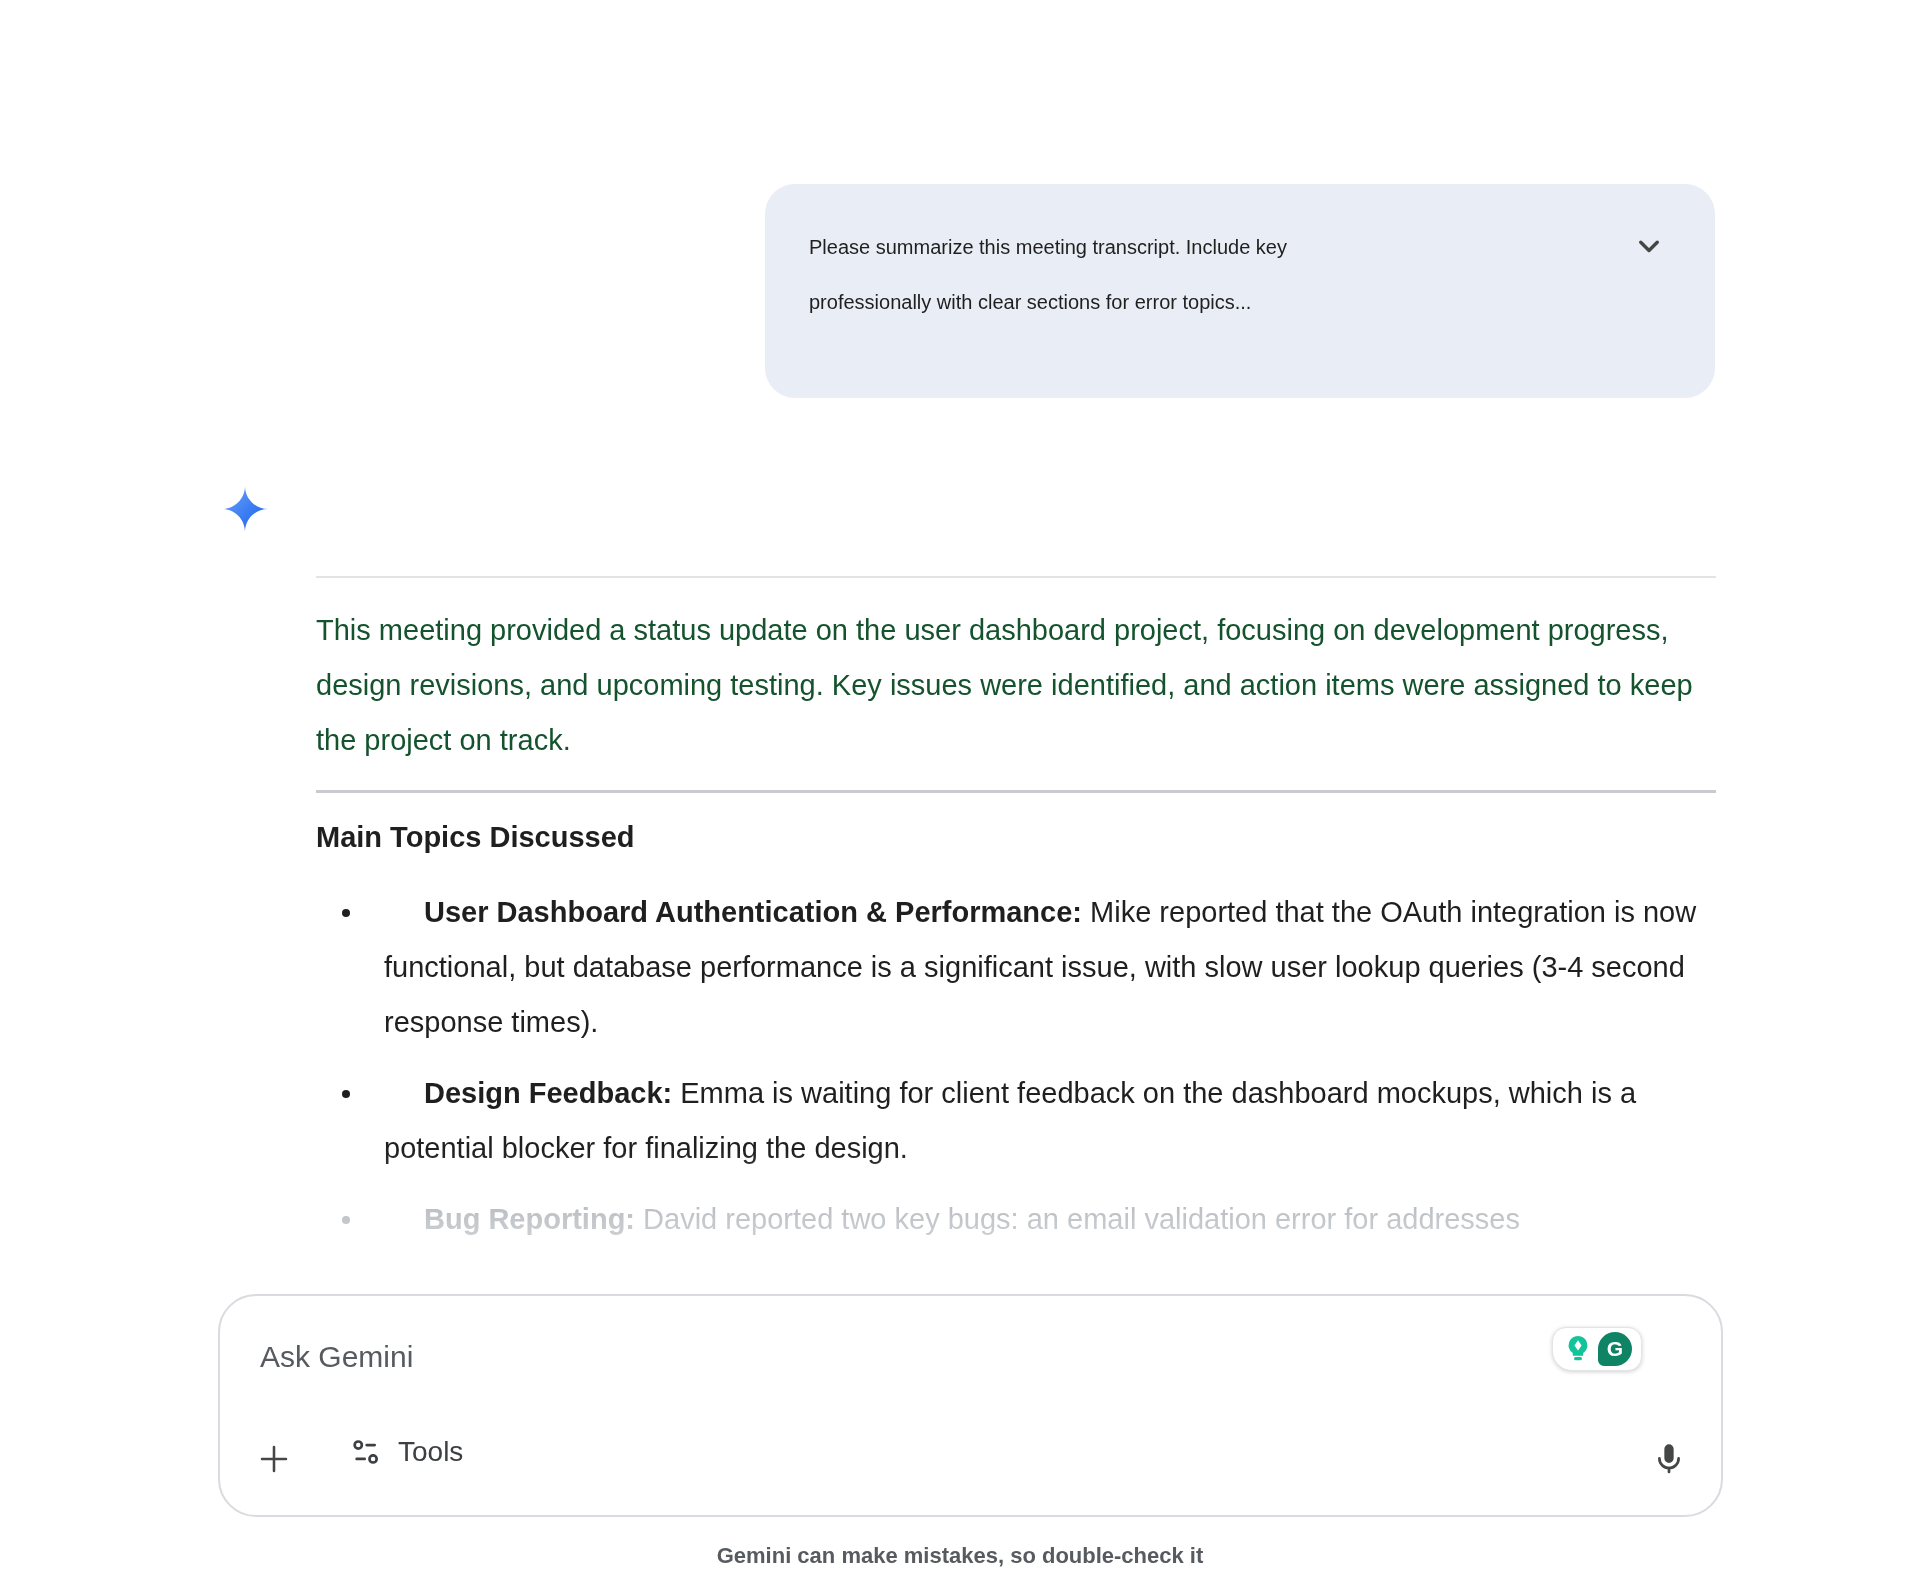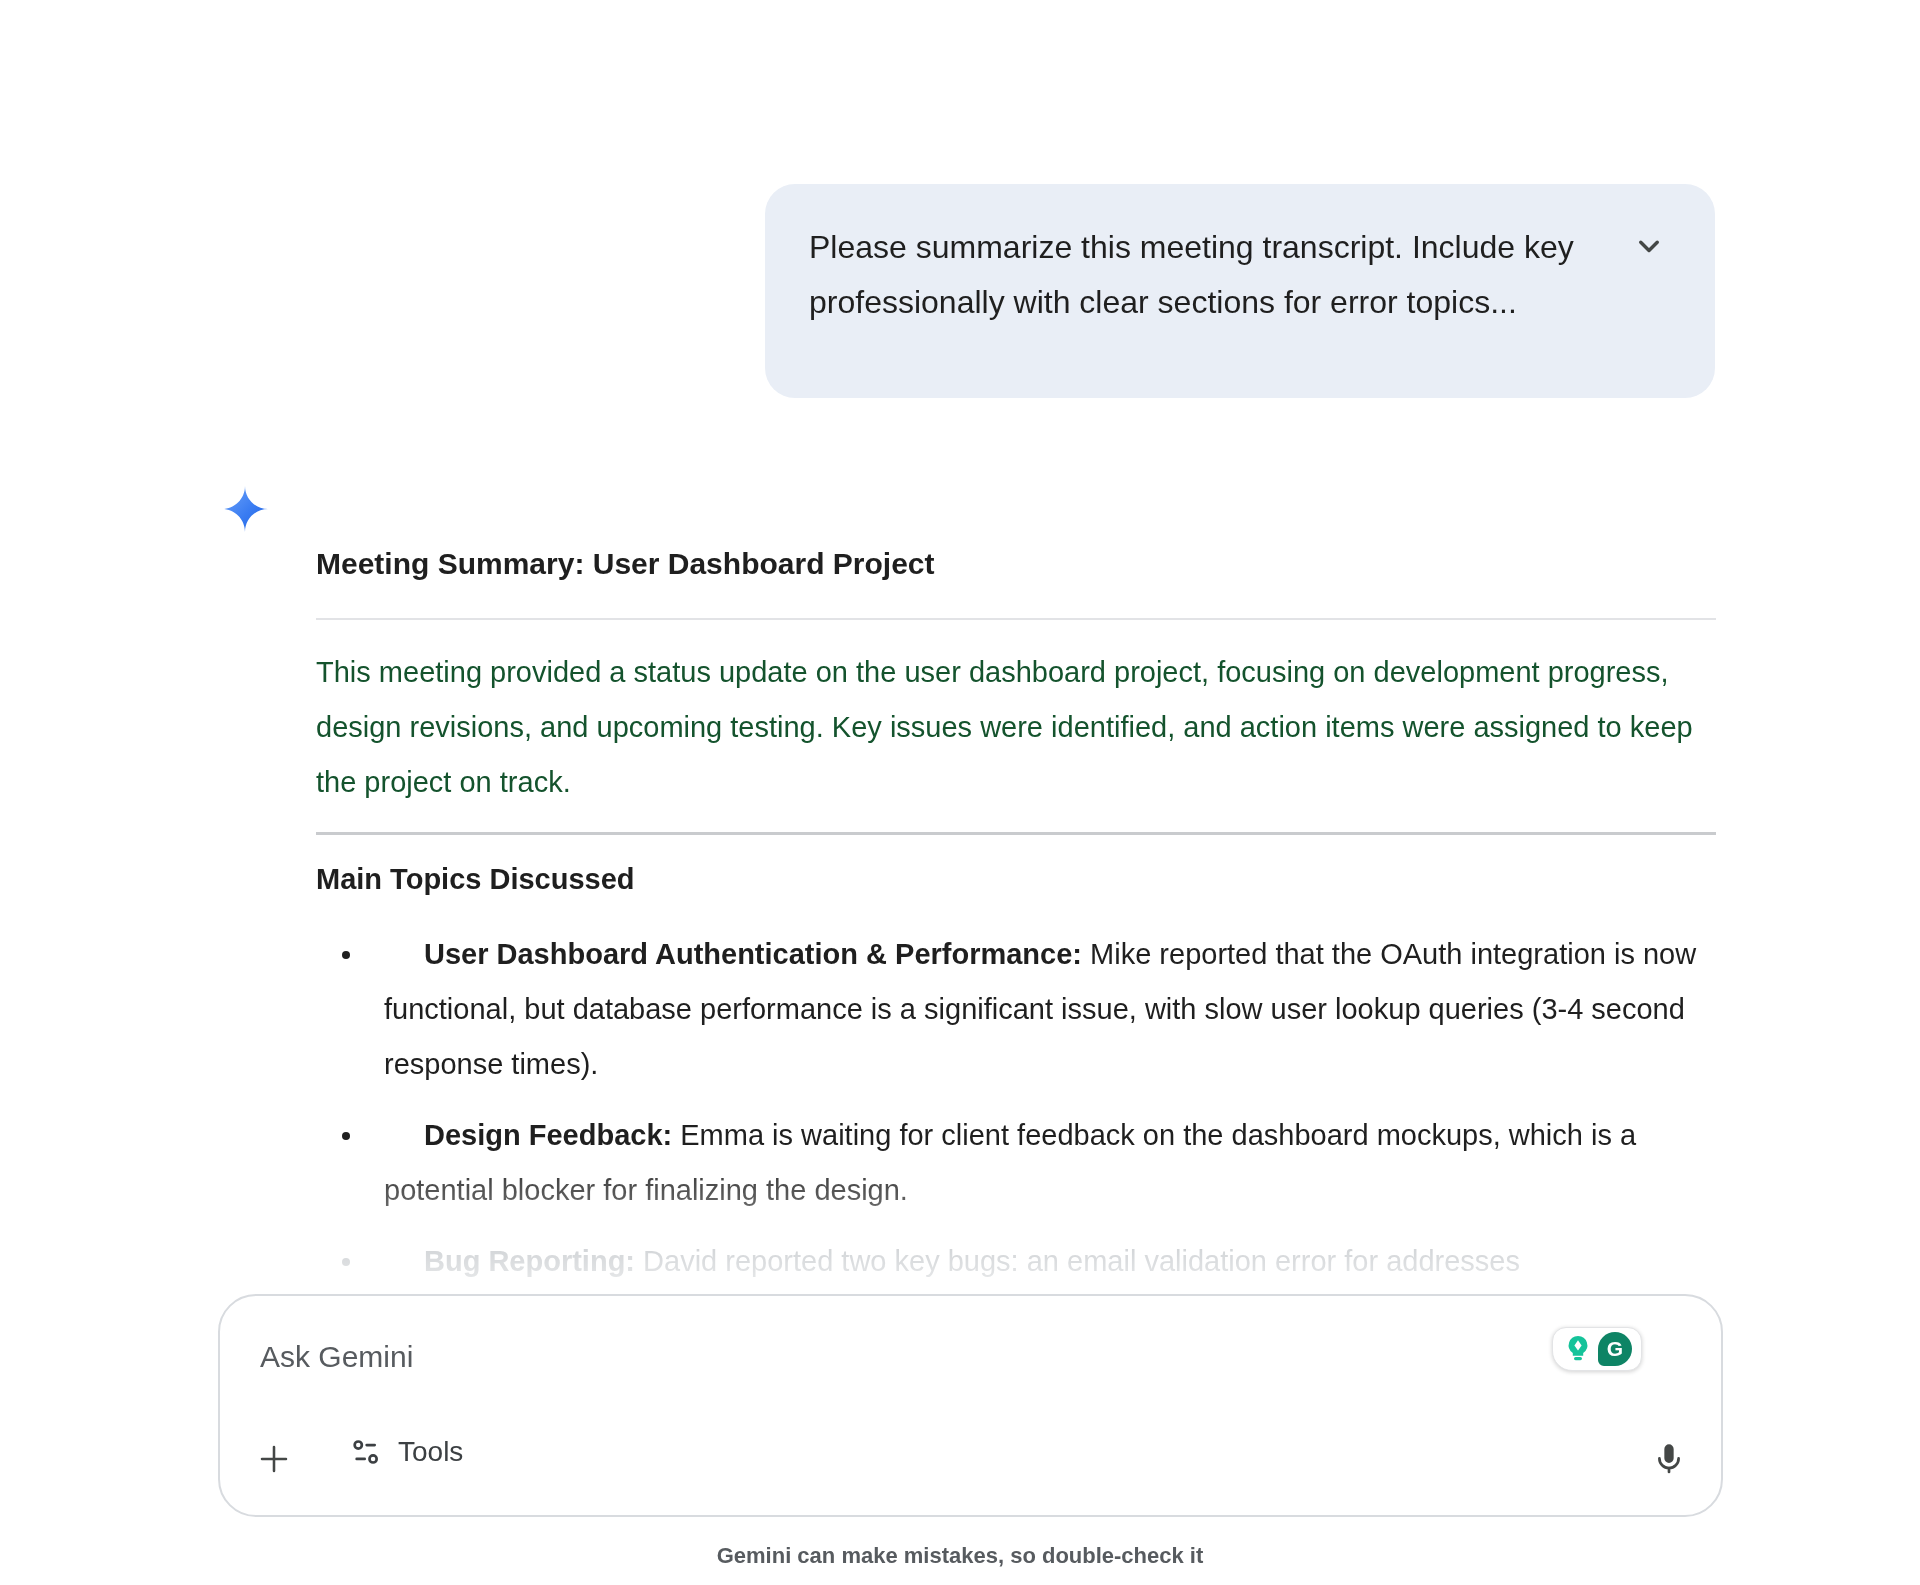--- a/index.html
+++ b/index.html
@@ -5,21 +5,21 @@
   * { margin:0; padding:0; box-sizing:border-box; }
   html,body { background:#ffffff; }
   body { font-family:"Liberation Sans", sans-serif; color:#1f1f1f; }
   .canvas { position:relative; width:1920px; height:1585px; background:#fff; overflow:hidden; }
 
   
   .user-bubble {
     position:absolute; left:765px; top:184px; width:950px; min-height:214px;
     background:#e9eef6; border-radius:30px; padding:36px 110px 36px 44px;
   }
-  .bubble-line { font-size:32px; line-height:55px; color:#1f1f1f; white-space:nowrap; }
+  .bubble-line { font-size:20px; line-height:55px; color:#1f1f1f; white-space:nowrap; }
   .collapse-btn {
     position:absolute; right:44px; top:40px; width:44px; height:44px;
     border:none; background:transparent; cursor:pointer; display:flex; align-items:center; justify-content:center;
   }
 
   
   .sparkle { position:absolute; left:222px; top:486px; width:46px; height:46px; }
   .response { position:absolute; left:316px; top:543px; width:1400px; }
   .response h1 { font-size:30px; line-height:42px; font-weight:700; color:#1f1f1f; }
   .divider-1 { border:none; border-top:2px solid #e2e3e6; margin-top:33px; }
@@ -99,21 +99,20 @@
           <stop offset="0%" stop-color="#72a6f9"></stop>
           <stop offset="55%" stop-color="#3b7df2"></stop>
           <stop offset="100%" stop-color="#1b5fe0"></stop>
         </linearGradient>
       </defs>
       <path fill="url(#sparkGrad)" d="M24 0C24 13.2546 13.2546 24 0 24C13.2546 24 24 34.7454 24 48C24 34.7454 34.7454 24 48 24C34.7454 24 24 13.2546 24 0Z"></path>
     </svg>
   </div>
 
   <section class="response">
-    <h1>Meeting Summary: User Dashboard Project</h1>
     <hr class="divider-1">
     <p>This meeting provided a status update on the user dashboard project, focusing on development progress, design revisions, and upcoming testing. Key issues were identified, and action items were assigned to keep the project on track.</p>
     <hr class="divider-2">
     <h2>Main Topics Discussed</h2>
     <ul class="topics">
       <li>
         <span class="topic-label">User Dashboard Authentication &amp; Performance:</span>
         <span class="topic-text">Mike reported that the OAuth integration is now functional, but database performance is a significant issue, with slow user lookup queries (3-4 second response times).</span>
       </li>
       <li>

